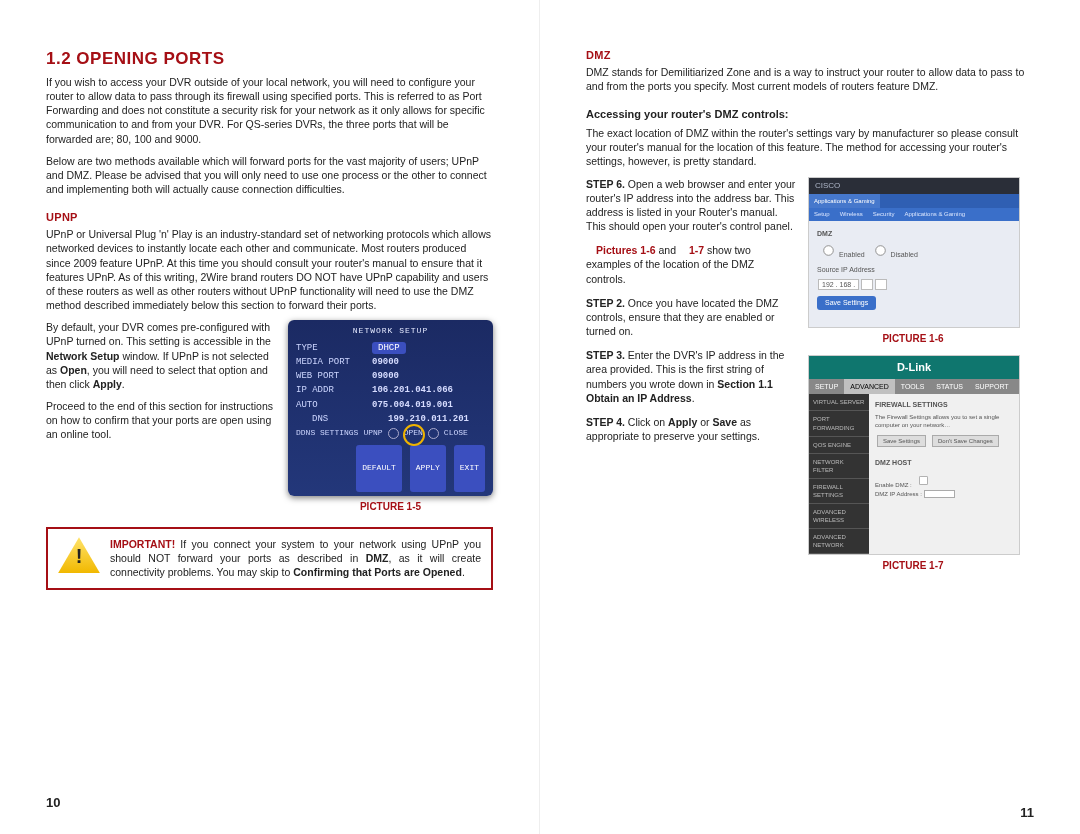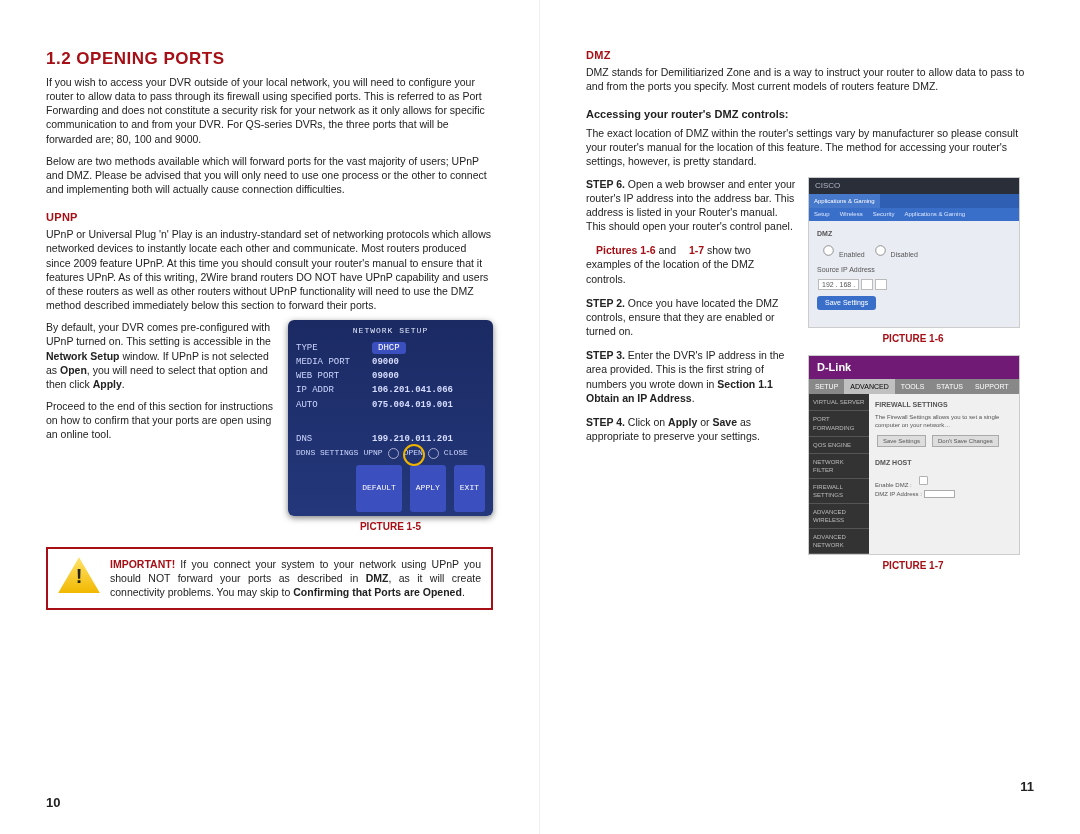--- a/index.html
+++ b/index.html
@@ -97,36 +97,36 @@
     clip-path: polygon(50% 0,100% 100%,0 100%);
     position: relative;
   }
   .warn-icon::after {
     content:"!";
     position:absolute; left:0; right:0; top:6px;
     text-align:center; font-weight:900; font-size:20px; color:#222;
   }
   .important-box .txt b.red { color:#a50f15; }
   .pagenum-left { position:absolute; bottom:22px; left:46px; font-size:13px; font-weight:bold;}
-  .pagenum-right { position:absolute; bottom:38px; right:46px; font-size:13px; font-weight:bold;}
+  .pagenum-right { position:absolute; bottom:12px; right:46px; font-size:13px; font-weight:bold;}
   .red-text { color:#a50f15; font-weight:bold;padding-left:10px;}
   
   .routerthumb { width:210px; background:#e9ecf3; border:1px solid #ccc; font-size:7px; color:#555;}
   .cisco-head { background:#2a2e38;color:#aeb6c8;display:flex;justify-content:space-between;align-items:center;padding:3px 6px;font-size:8px;}
   .cisco-tabs { display:flex; background:#2f5fb3; color:#fff;}
   .cisco-tabs span{ padding:3px 5px; font-size:6px; }
   .cisco-tabs span.active{ background:#4678cc;}
   .cisco-nav { display:flex; background:#3a6fc9; color:#dbe6fe;}
   .cisco-nav span { padding:2px 5px; font-size:6px;}
   .cisco-body { padding:8px; min-height:90px;}
   .dmz-opt { margin:3px 0;}
   .dmz-opt input { margin-right:4px; transform:scale(0.8);}
   .ipboxes span{ display:inline-block; border:1px solid #bbb; padding:0 3px; margin:0 1px; background:#fff;}
   .bluebtn { display:inline-block; background:#3a6fc9;color:#fff;padding:2px 8px;border-radius:3px;font-size:7px;margin-top:6px;}
-  .dlink .dlink-head{ background:#701a75;color:#fff;padding:4px 8px;font-weight:bold;font-size:11px;}
+  .dlink .dlink-head{ background:#0f766e;color:#fff;padding:4px 8px;font-weight:bold;font-size:11px;text-align:center;}
   .dlink .tabs{display:flex;background:#888;color:#fff;}
   .dlink .tabs span{padding:3px 6px;font-size:7px;}
   .dlink .tabs span.active{background:#c0c0c0;color:#000;}
   .dlink .body{display:flex;min-height:130px;}
   .dlink .side{width:60px;background:#333;}
   .dlink .side div{border-bottom:1px solid #555;padding:4px 4px;color:#bbb;font-size:6px;}
   .dlink .main{flex:1;background:#f0f0f0;padding:6px;}
   .greybtn{display:inline-block;border:1px solid #aaa;background:#ddd;padding:1px 5px;margin:3px 2px;font-size:6px;}
   .steps-col { width: 210px; }
   .steps-col p { margin-bottom:10px; }
@@ -168,21 +168,21 @@
               <span class="val">09000</span>
             </div>
           <div class="netrow">
               <span class="lab">IP    ADDR</span>
               <span class="val">106.201.041.066</span>
             </div>
           <div class="netrow">
               <span class="lab">AUTO</span>
               <span class="val">075.004.019.001</span>
             </div>
-          <div class="netrow" style="margin-top:20px;">
+          <div class="netrow" style="margin-top:0;justify-content:center;">
               <span class="lab">DNS</span>
               <span class="val">199.210.011.201</span>
             </div>
           <div class="ddns-row highlight-ring">
             <span>DDNS SETTINGS</span>
             <span>UPNP</span>
             <span class="radio"></span>
               <span>OPEN</span>
             <span class="radio"></span>
               <span>CLOSE</span>

